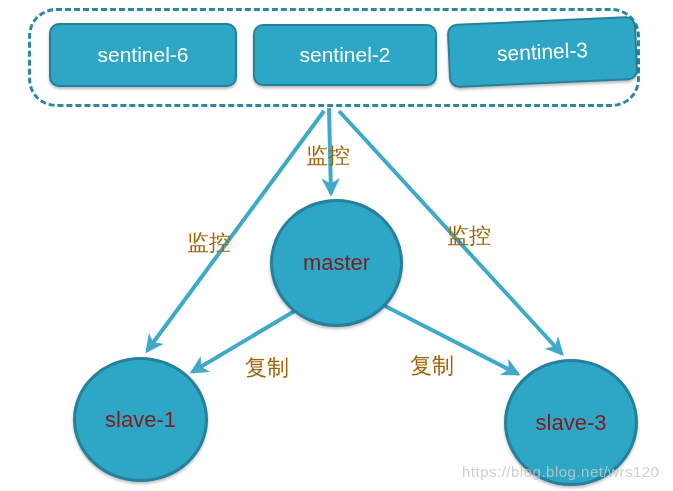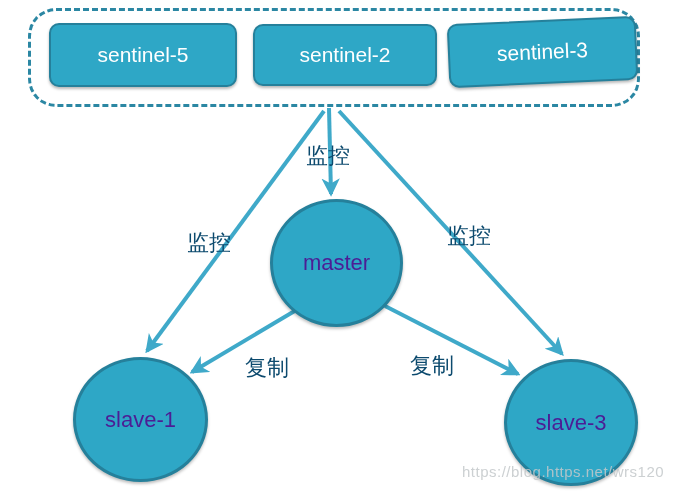--- a/index.html
+++ b/index.html
@@ -46,34 +46,34 @@
   }
   .box-1 { left: 49px;  top: 23px; width: 184px; height: 60px; }
   .box-2 { left: 253px; top: 24px; width: 180px; height: 58px; text-align: center; }
   .box-3 { left: 448px; top: 20px; width: 185px; height: 60px; transform: rotate(-2.5deg); }
   .node-circle {
     position: absolute;
     background: #2ea7c6;
     border: 3px solid #25809b;
     border-radius: 50%;
     box-shadow: 0 2px 3px rgba(0,0,0,0.25);
-    color: #4c1d95;
+    color: #7f1d1d;
     font-size: 22px;
     display: flex;
     align-items: center;
     justify-content: center;
     z-index: 2;
     box-sizing: border-box;
   }
   .circle-master { left: 270px; top: 199px; width: 133px; height: 128px; }
   .circle-slave1 { left: 73px;  top: 357px; width: 135px; height: 125px; text-align: center; }
   .circle-slave2 { left: 504px; top: 359px; width: 134px; height: 127px; }
   .edge-label {
     position: absolute;
-    color: #0c4a6e;
+    color: #a16207;
     font-size: 22px;
     font-family: "DejaVu Serif", serif;
     white-space: nowrap;
     z-index: 4;
     line-height: 1;
   }
   .lbl-monitor-top   { left: 306px; top: 145px; }
   .lbl-monitor-left  { left: 187px; top: 232px; }
   .lbl-monitor-right { left: 447px; top: 225px; }
   .lbl-copy-left     { left: 245px; top: 357px; }
@@ -102,21 +102,21 @@
     <line x1="329" y1="108" x2="331" y2="194" stroke="#3fa9c9" stroke-width="4" marker-end="url(#ah)"></line>
     <line x1="324" y1="111" x2="147" y2="351" stroke="#3fa9c9" stroke-width="4" marker-end="url(#ah)"></line>
     <line x1="339" y1="111" x2="562" y2="354" stroke="#3fa9c9" stroke-width="4" marker-end="url(#ah)"></line>
     <line x1="298" y1="309" x2="192" y2="372" stroke="#3fa9c9" stroke-width="4" marker-end="url(#ah)"></line>
     <line x1="385" y1="306" x2="518" y2="374" stroke="#3fa9c9" stroke-width="4" marker-end="url(#ah)"></line>
   </svg>
 
   <div class="sentinel-group"></div>
 
   <div class="node-box box-1">
-    <span>sentinel-5</span>
+    <span>sentinel-6</span>
   </div>
   <div class="node-box box-2">
     <span>sentinel-2</span>
   </div>
   <div class="node-box box-3">
     <span>sentinel-3</span>
   </div>
 
   <div class="node-circle circle-master">
     <span>master</span>
@@ -127,15 +127,15 @@
   <div class="node-circle circle-slave2">
     <span>slave-3</span>
   </div>
 
   <div class="edge-label lbl-monitor-top">监控</div>
   <div class="edge-label lbl-monitor-left">监控</div>
   <div class="edge-label lbl-monitor-right">监控</div>
   <div class="edge-label lbl-copy-left">复制</div>
   <div class="edge-label lbl-copy-right">复制</div>
 
-  <div class="watermark">https://blog.https.net/wrs120</div>
+  <div class="watermark">https://blog.blog.net/wrs120</div>
 
 </div>
 
 </body></html>

